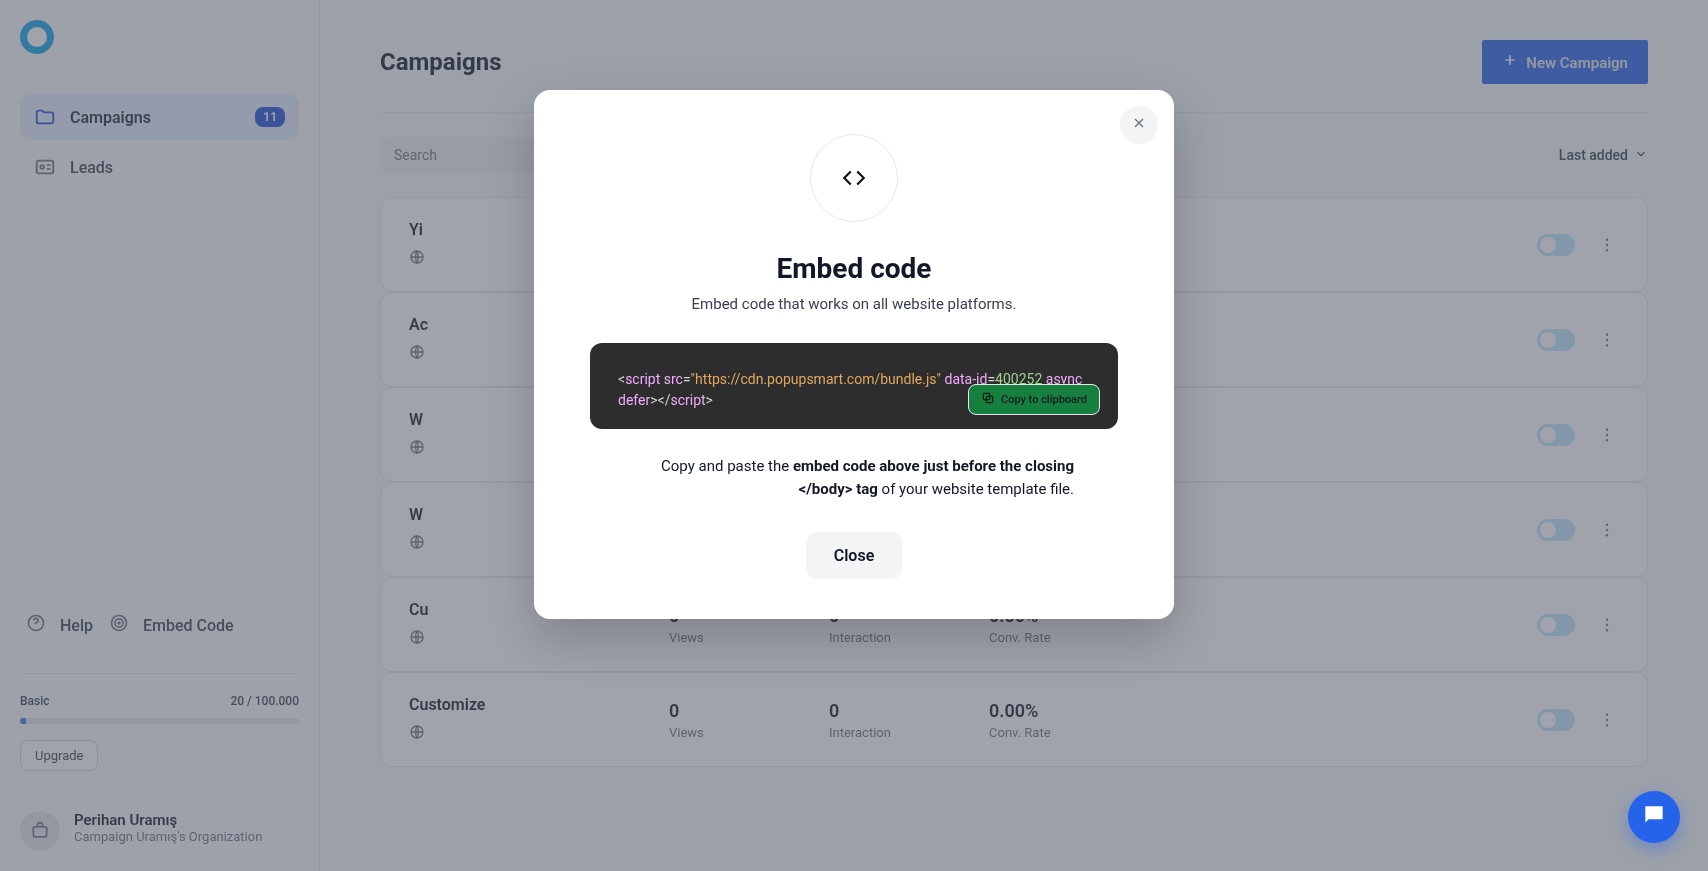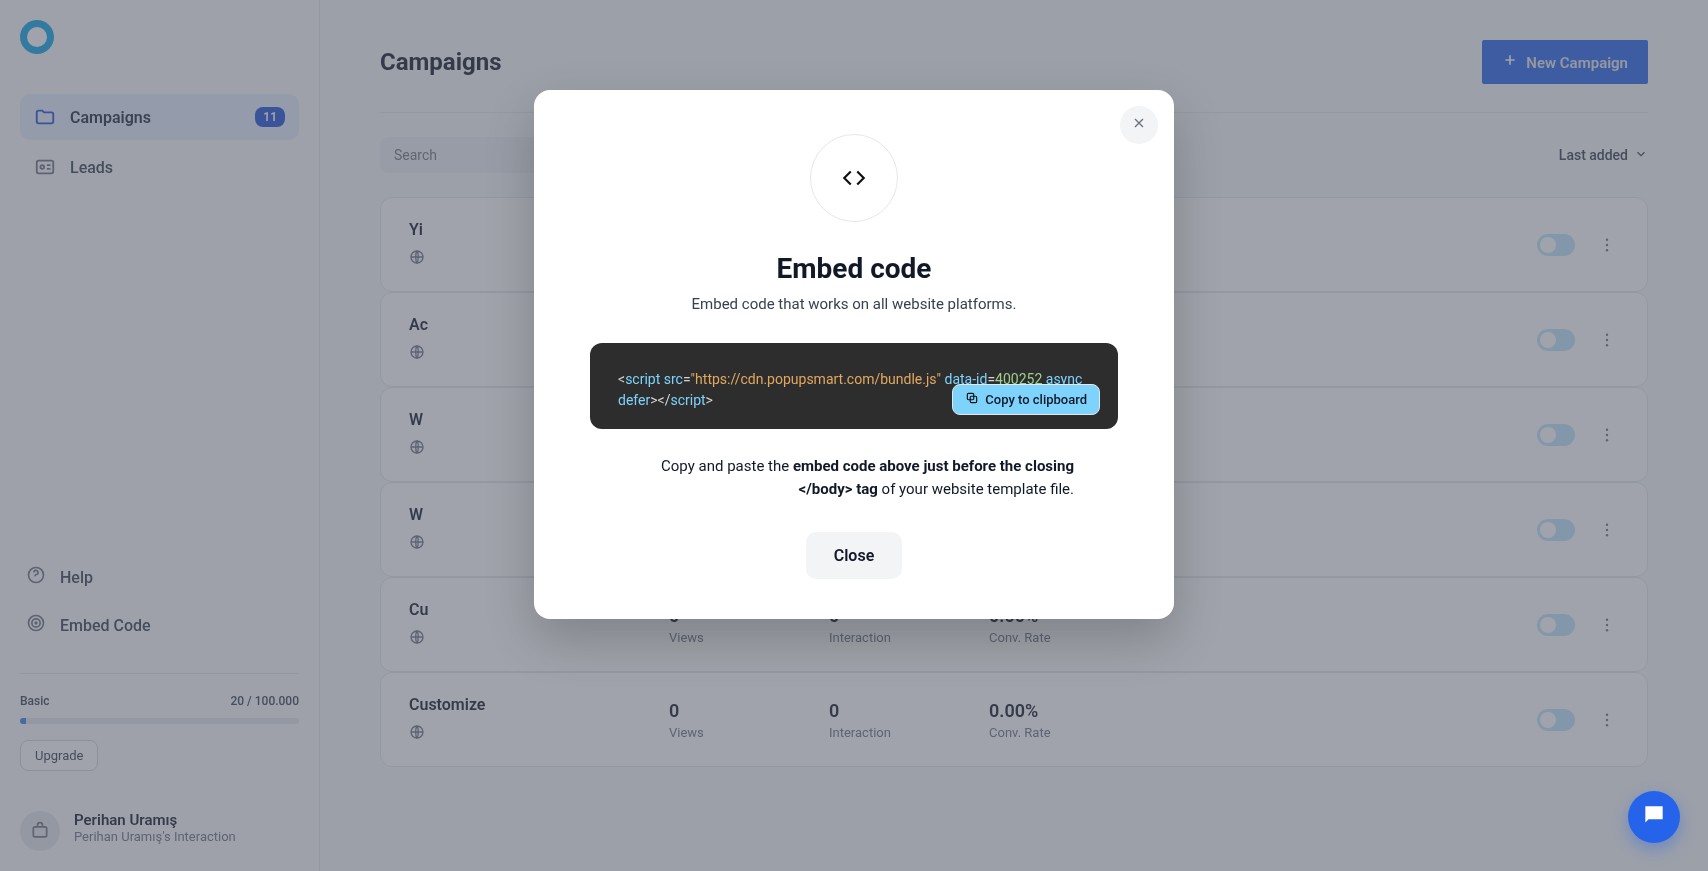--- a/index.html
+++ b/index.html
@@ -7,21 +7,21 @@
   .sidebar{position:absolute;left:0;top:0;width:320px;height:100%;background:#fafbfc;border-right:1px solid #e5e7eb;display:flex;flex-direction:column;padding:20px}
   .logo{width:34px;height:34px;border-radius:50%;background:#0ea5e9;display:flex;align-items:center;justify-content:center;margin-bottom:40px}
   .logo-inner{width:20px;height:20px;border-radius:50%;background:#fff}
   .nav{display:flex;flex-direction:column;gap:4px;flex:0 0 auto}
   .nav-item{display:flex;align-items:center;gap:14px;padding:12px 14px;border-radius:10px;cursor:pointer;font-size:16px;color:#374151;font-weight:500}
   .nav-item.active{background:#e5eefc;color:#1f2937;font-weight:600}
   .nav-item .icon{width:22px;height:22px;display:flex;align-items:center;justify-content:center;color:#6b7280}
   .nav-item.active .icon{color:#1d4ed8}
   .badge{margin-left:auto;background:#1d4ed8;color:#fff;font-size:12px;font-weight:600;padding:3px 8px;border-radius:8px}
   .spacer{flex:1}
-  .sec-nav{display:flex;flex-direction:column;gap:4px;padding-bottom:16px}
+  .sec-nav{display:flex;gap:4px;padding-bottom:16px}
   .sec-item{display:flex;align-items:center;gap:14px;padding:10px 6px;cursor:pointer;font-size:16px;color:#374151;font-weight:500}
   .dot{width:8px;height:8px;border-radius:50%;background:#ef4444;margin-left:4px}
   .divider{height:1px;background:#e5e7eb;margin:10px 0 20px}
   .plan{display:flex;justify-content:space-between;font-size:12px;color:#374151;font-weight:500;margin-bottom:10px}
   .progress{height:6px;background:#e5e7eb;border-radius:3px;margin-bottom:16px;overflow:hidden}
   .progress-bar{height:100%;width:2%;background:#3b82f6}
   .upgrade{border:1px solid #d1d5db;background:#fff;padding:7px 14px;border-radius:8px;font-size:13px;color:#374151;cursor:pointer;width:fit-content;margin-bottom:40px}
   .user{display:flex;align-items:flex-start;gap:14px}
   .avatar{width:40px;height:40px;border-radius:50%;background:#e5e7eb;display:flex;align-items:center;justify-content:center}
   .user-name{font-size:15px;font-weight:600;color:#111827}
@@ -49,22 +49,22 @@
   .dots{width:24px;height:24px;display:flex;align-items:center;justify-content:center;cursor:pointer;color:#6b7280}
 
   
   .scrim{position:absolute;inset:0;background:rgba(82,88,102,0.55);display:flex;align-items:flex-start;justify-content:center;padding-top:90px}
   .modal{width:640px;background:#fff;border-radius:16px;position:relative;padding:44px 56px 40px;display:flex;flex-direction:column;align-items:center;box-shadow:0 20px 50px rgba(0,0,0,.2)}
   .close-x{position:absolute;top:16px;right:16px;width:38px;height:38px;border-radius:50%;background:#f3f4f6;display:flex;align-items:center;justify-content:center;cursor:pointer;color:#6b7280}
   .modal-icon{width:88px;height:88px;border-radius:50%;border:1px solid #e5e7eb;display:flex;align-items:center;justify-content:center;margin-bottom:30px}
   .modal-title{font-size:28px;font-weight:700;color:#111827;margin-bottom:10px}
   .modal-sub{font-size:15px;color:#374151;margin-bottom:30px;text-align:right}
   .code-box{width:100%;background:#2d2d2d;border-radius:12px;padding:26px 28px 18px;font-family:ui-monospace,Menlo,Consolas,monospace;font-size:14px;line-height:1.5;color:#d4d4d4;position:relative;margin-bottom:26px}
-  .c-blue{color:#7dd3fc}.c-orange{color:#e2a860}.c-white{color:#d4d4d4}.c-green{color:#9dd08e}
-  .copy-btn{background:#7dd3fc;border:1px solid #e5e7eb;border-radius:8px;padding:6px 12px;font-size:13px;font-weight:500;color:#111827;display:flex;align-items:center;gap:6px;cursor:pointer;position:absolute;bottom:14px;right:18px}
+  .c-blue{color:#f0abfc}.c-orange{color:#e2a860}.c-white{color:#d4d4d4}.c-green{color:#9dd08e}
+  .copy-btn{background:#15803d;border:1px solid #e5e7eb;border-radius:8px;padding:6px 12px;font-size:11px;font-weight:500;color:#111827;display:flex;align-items:center;gap:6px;cursor:pointer;position:absolute;bottom:14px;right:18px}
   .modal-text{font-size:15px;color:#111827;text-align:right;line-height:1.55;margin-bottom:30px;max-width:440px}
   .modal-text strong{font-weight:700}
   .close-btn{background:#f3f4f6;border:none;padding:14px 28px;border-radius:10px;font-size:16px;font-weight:600;color:#111827;cursor:pointer}
 
   .chat-fab{position:absolute;bottom:28px;right:28px;width:52px;height:52px;border-radius:50%;background:#2563eb;display:flex;align-items:center;justify-content:center;cursor:pointer;box-shadow:0 6px 16px rgba(37,99,235,.4)}
 </style>
 </head>
 <body>
 
 <aside class="sidebar">
@@ -127,21 +127,21 @@
 
   <div class="user">
     <div class="avatar">
       <svg width="20" height="20" viewBox="0 0 24 24" fill="none" stroke="#6b7280" stroke-width="2">
           <rect x="4" y="7" width="16" height="12" rx="2"></rect>
           <path d="M9 7V5a3 3 0 0 1 6 0v2"></path>
         </svg>
     </div>
     <div>
       <div class="user-name">Perihan Uramış</div>
-      <div class="user-org">Perihan Uramış's Interaction</div>
+      <div class="user-org">Campaign Uramış's Organization</div>
     </div>
   </div>
 </aside>
 
 <main class="main">
   <div class="header">
     <h1 class="title">Campaigns</h1>
     <button class="new-btn">
       <span><svg width="16" height="16" viewBox="0 0 24 24" fill="none" stroke="#fff" stroke-width="2.5">
             <path d="M12 5v14M5 12h14"></path>

